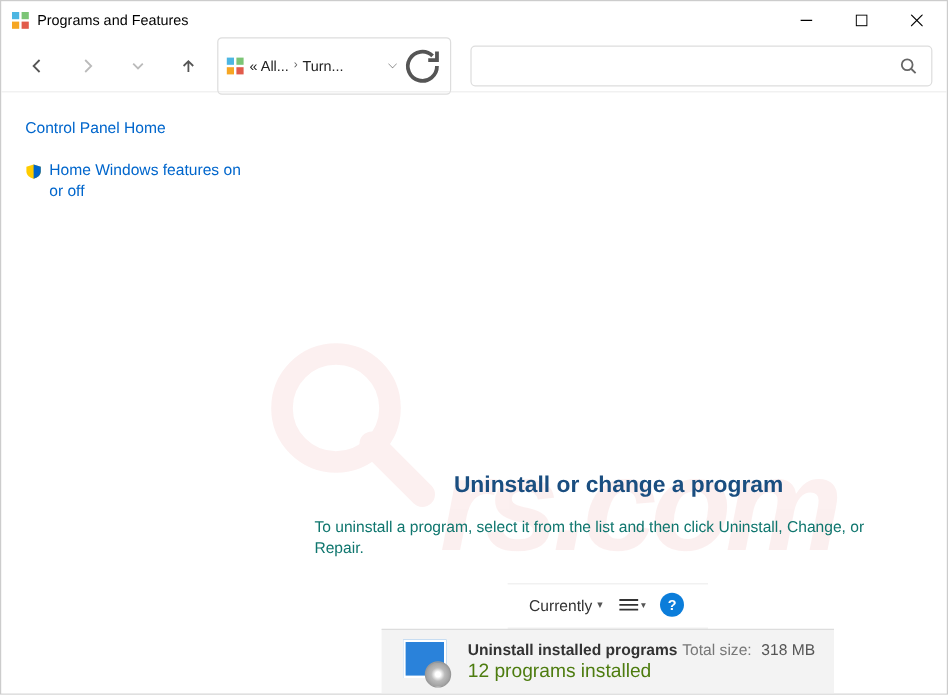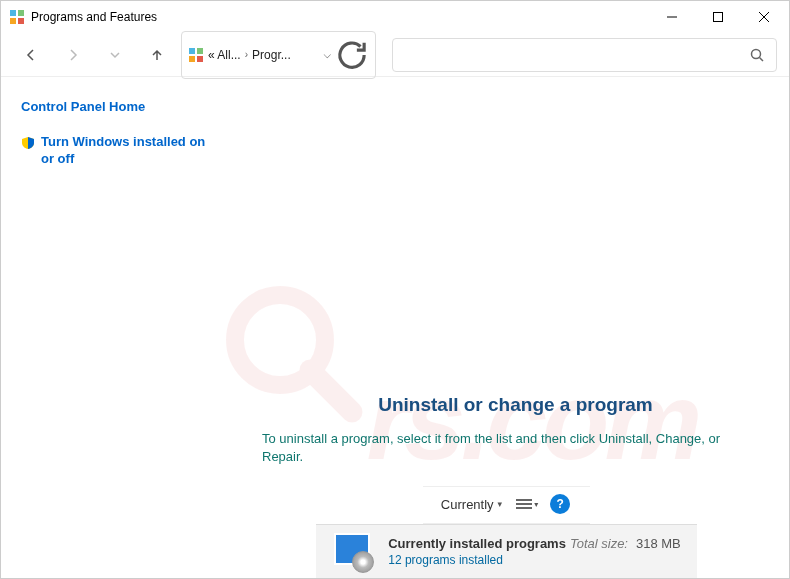--- a/index.html
+++ b/index.html
@@ -16,42 +16,42 @@
 .nav-btn svg { width:14px; height:14px; stroke:#555; }
 .nav-btn.disabled svg { stroke:#bbb; }
 .crumb-box { flex:0 0 195px; height:48px; border:1px solid #ddd; border-radius:4px; display:flex; align-items:center; padding:0 6px; gap:4px; }
 .crumb-box .cp-mini { width:16px; height:16px; }
 .crumb-txt { font-size:12px; color:#222; }
 .crumb-sep { font-size:10px; color:#666; }
 .refresh { width:34px; display:flex; align-items:center; justify-content:center; }
 .search-box { flex:1; height:34px; border:1px solid #ddd; border-radius:4px; margin-left:10px; display:flex; align-items:center; justify-content:flex-end; padding:0 12px; }
 .search-box svg { width:14px; height:14px; stroke:#666; }
 .content { flex:1; display:flex; overflow:hidden; }
-.sidebar { width:223px; padding:22px 10px 0 20px; font-size:13px;font-weight:bold; }
+.sidebar { width:223px; padding:22px 10px 0 20px; font-size:13px; }
 .sidebar a { color:#0066cc; text-decoration:none; display:block; margin-bottom:18px; line-height:1.3; }
 .side-item { display:flex; align-items:flex-start; gap:6px; }
 .shield { width:14px; height:14px; flex-shrink:0; margin-top:2px; }
 .main { flex:1; padding:20px 0 0 0; display:flex; flex-direction:column; overflow:hidden;align-items:center; }
 .heading { font-size:19px; color:#1a4e80; margin:0 20px 14px 38px; font-weight:700; }
 .subtext { font-size:13px; color:#0f766e; margin:0 30px 20px 38px; line-height:1.4; }
 .tool-row { display:flex; align-items:center; padding:4px 20px 6px 12px; border-top:1px solid #eee; border-bottom:1px solid #eee; }
 .organize { font-size:13px; color:#333; padding:4px 6px; display:flex; align-items:center; gap:4px; }
 .organize::after { content:"▾"; font-size:9px; color:#555; }
 .tool-row .sp { flex:1; }
 .view-btn { width:30px; height:26px; display:flex; align-items:center; justify-content:center; margin-left:4px; }
 .help-btn { width:20px; height:20px; border-radius:50%; background:#0b7dda; color:#fff; font-size:12px; display:flex; align-items:center; justify-content:center; margin-left:8px; font-weight:bold; }
 .list-wrap { flex:1; overflow:hidden; }
 .status { height:58px; background:#f3f3f3; display:flex; align-items:center; padding:0 16px; gap:14px; border-top:1px solid #ddd; }
 .status-icon { width:42px; height:42px; position:relative; }
 .status-icon .box { width:36px; height:32px; background:#2a82da; border:2px solid #fff; position:absolute; top:2px; left:2px; }
 .status-icon .disc { width:22px; height:22px; border-radius:50%; background:radial-gradient(circle,#fff 15%,#bbb 40%,#888 100%); position:absolute; bottom:0; right:0; border:1px solid #999; }
 .status-txt .l1 { font-size:13px; color:#333; }
-.status-txt .l1 .lbl { color:#777; margin-left:4px;font-style:italic; }
+.status-txt .l1 .lbl { color:#777; margin-left:4px; }
 .status-txt .l1 .val { color:#555; margin-left:8px; }
-.status-txt .l2 { font-size:12px; color:#0369a1; margin-top:2px; }
+.status-txt .l2 { font-size:16px; color:#4d7c0f; margin-top:2px; }
 .watermark { position:absolute; top:180px; left:50px; width:680px; height:320px; opacity:0.06; pointer-events:none; z-index:0; }
 .watermark svg { width:150px; height:150px; }
 .watermark .wm-text { font-size:110px; font-style:italic; font-weight:bold; color:#c00; position:absolute; top:80px; left:150px; letter-spacing:-5px; }
 .main > * { position:relative; z-index:1; }
 </style>
 </head>
 <body>
 
 <div class="window">
   <div class="titlebar">
@@ -106,21 +106,21 @@
       </div>
     <div class="crumb-box">
       <span class="cp-mini"><svg viewBox="0 0 16 16">
             <rect x="1" y="1" width="6" height="6" fill="#4db6e2"></rect>
             <rect x="9" y="1" width="6" height="6" fill="#7cc576"></rect>
             <rect x="1" y="9" width="6" height="6" fill="#f6a623"></rect>
             <rect x="9" y="9" width="6" height="6" fill="#e25b4b"></rect>
           </svg></span>
       <span class="crumb-txt">« All...</span>
       <span class="crumb-sep">›</span>
-      <span class="crumb-txt">Progr...</span>
+      <span class="crumb-txt">Turn...</span>
       <span style="flex:1"></span>
       <span style="font-size:10px;color:#666">⌵</span>
       <span class="refresh">
           <svg viewBox="0 0 14 14" fill="none" stroke="#555" stroke-width="1.3">
             <path d="M12 7a5 5 0 1 1-1.5-3.5M12 2v3h-3"></path>
           </svg>
         </span>
     </div>
     <div class="search-box">
       <svg viewBox="0 0 14 14" fill="none" stroke-width="1.5">
@@ -131,21 +131,21 @@
   </div>
 
   <div class="content">
     <div class="sidebar">
       <a>Control Panel Home</a>
       <div class="side-item">
         <span class="shield"><svg viewBox="0 0 14 14">
               <path d="M7 1 L13 3 V7 C13 10 10 12.5 7 13 C4 12.5 1 10 1 7 V3 Z" fill="#fc0"></path>
               <path d="M7 1 L13 3 V7 C13 10 10 12.5 7 13 V1 Z" fill="#06c"></path>
             </svg></span>
-        <a>Turn Windows installed on or off</a>
+        <a>Home Windows features on or off</a>
       </div>
     </div>
 
     <div class="main">
       <div class="watermark">
         <svg viewBox="0 0 100 100">
             <circle cx="42" cy="42" r="30" fill="none" stroke="#c00" stroke-width="12"></circle>
             <line x1="62" y1="62" x2="90" y2="90" stroke="#c00" stroke-width="14" stroke-linecap="round"></line>
           </svg>
         <div class="wm-text">rs.com</div>
@@ -168,19 +168,19 @@
       <div class="list-wrap">
         
         
       </div>
       <div class="status">
         <div class="status-icon">
             <div class="box"></div>
             <div class="disc"></div>
           </div>
         <div class="status-txt">
-          <div class="l1"><b>Currently installed programs</b><span class="lbl">Total size:</span><span class="val">318 MB</span></div>
+          <div class="l1"><b>Uninstall installed programs</b><span class="lbl">Total size:</span><span class="val">318 MB</span></div>
           <div class="l2">12 programs installed</div>
         </div>
       </div>
     </div>
   </div>
 </div>
 
 </body></html>

